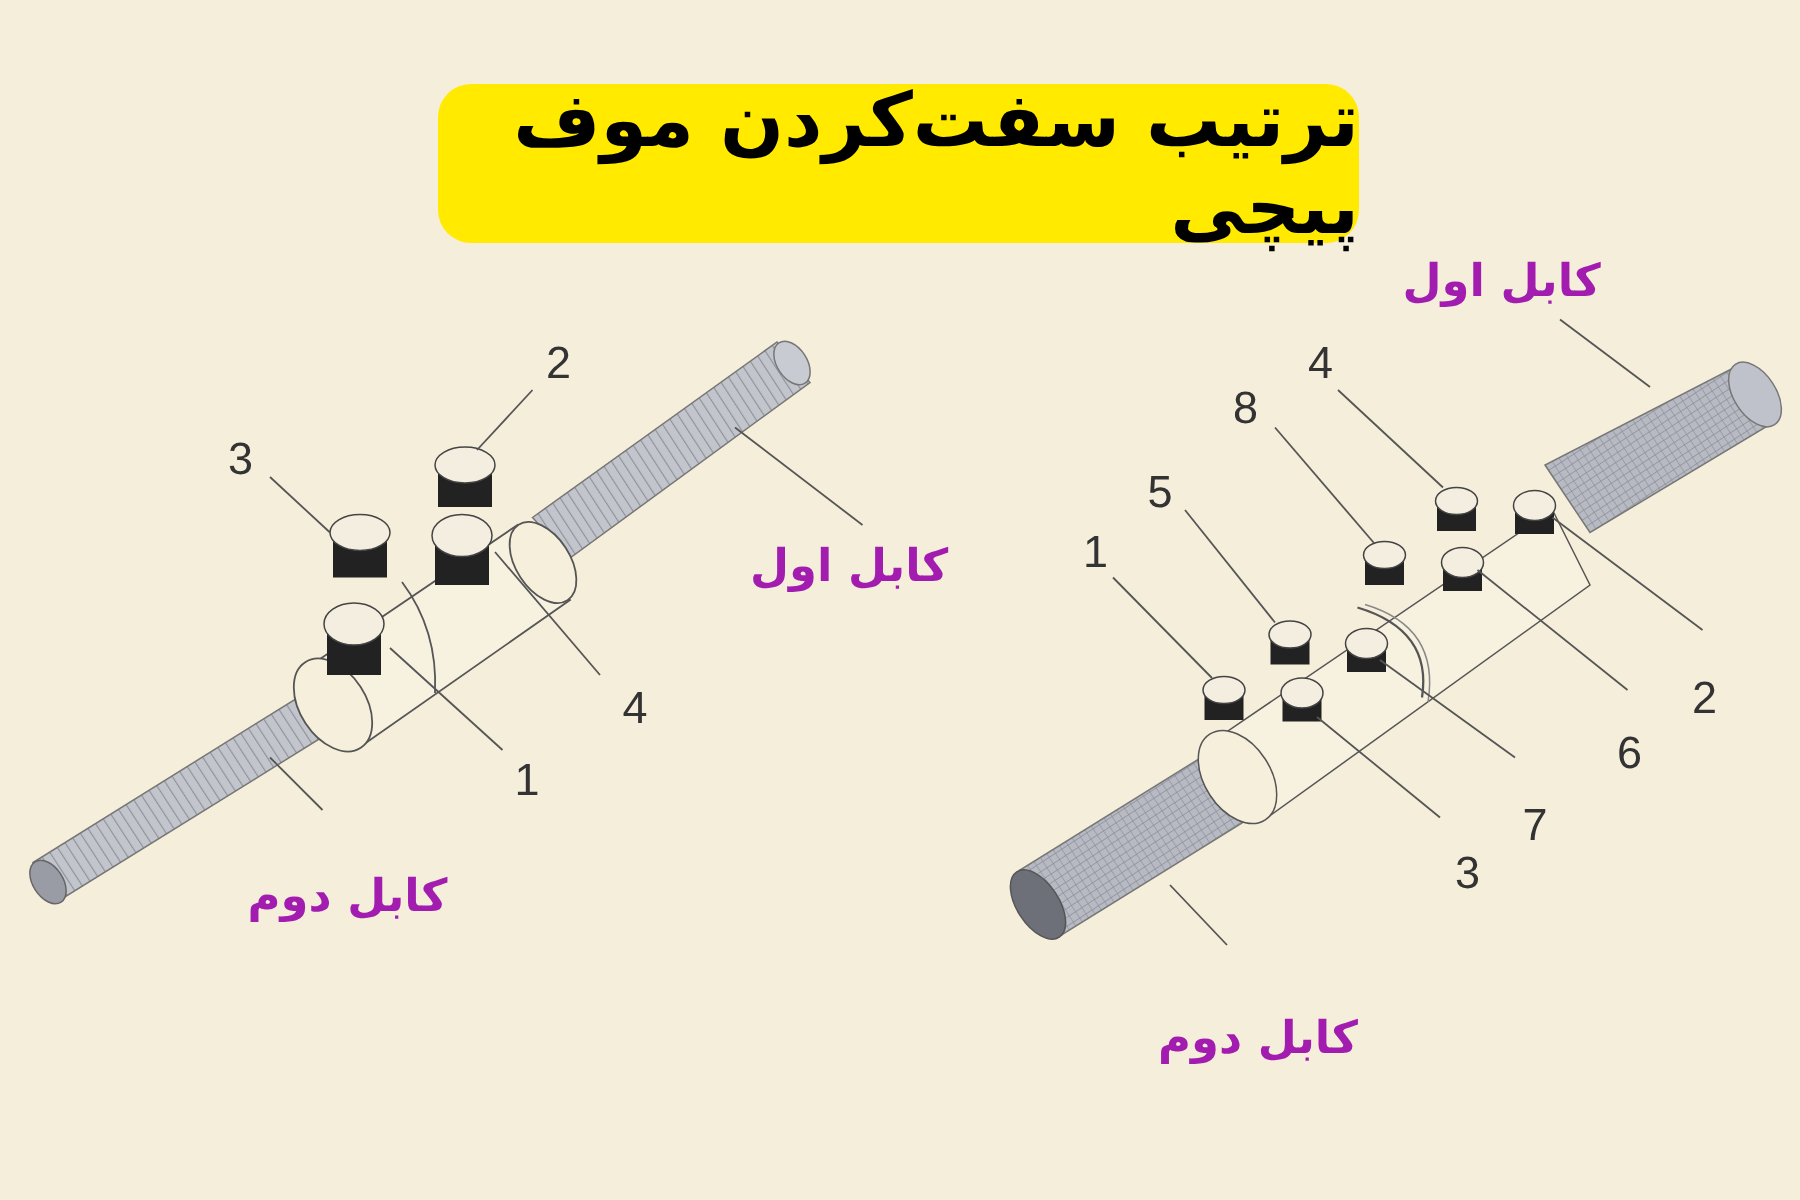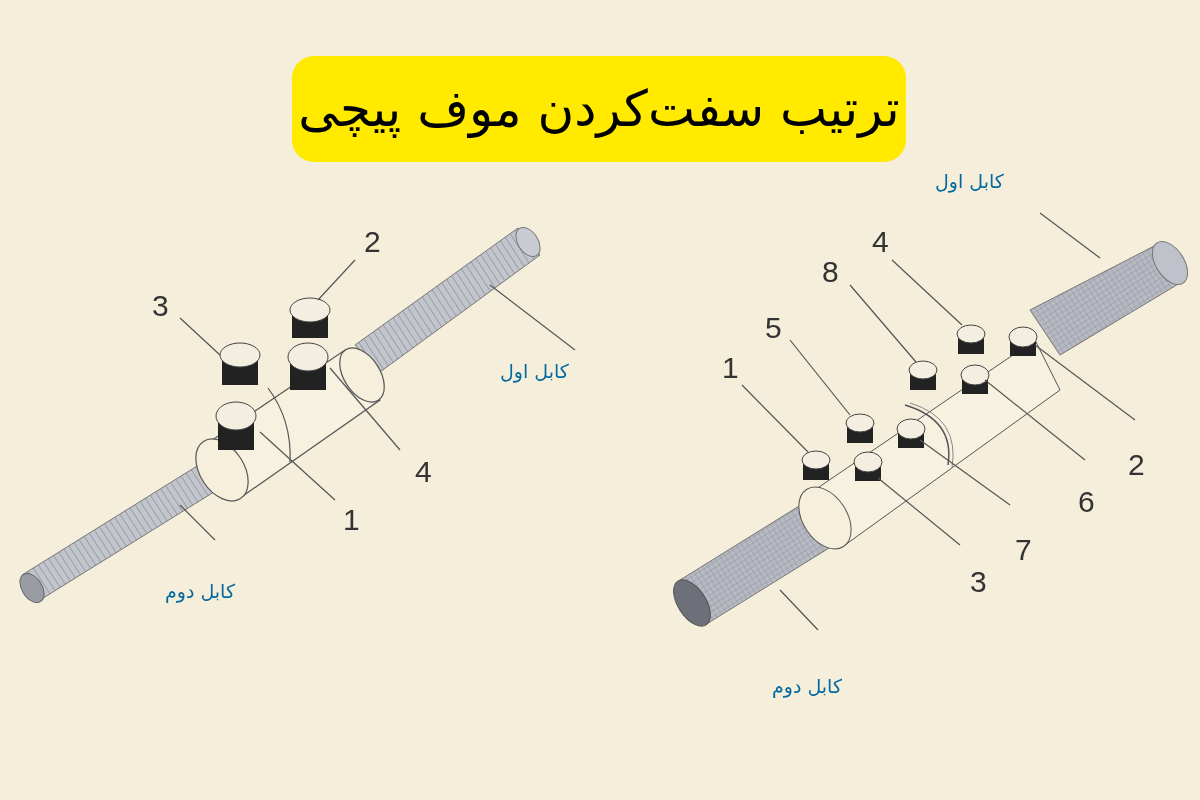--- a/index.html
+++ b/index.html
@@ -8,26 +8,26 @@
     background: #f5eedb;
     font-family: "DejaVu Sans", sans-serif;
     position: relative;
   }
   .title-box {
     position: absolute; left: 292px; top: 56px; width: 614px; height: 106px;
     background: #ffea00; border-radius: 22px;
     display: flex; align-items: center; justify-content: center;
   }
   .title-text {
-    font-family: "DejaVu Sans", sans-serif; font-weight: normal;
+    font-family: "DejaVu Sans", sans-serif; font-weight: bold;
     font-size: 50px; color: #000; direction: rtl; letter-spacing: -1px;
   }
   .label {
-    position: absolute; font-family: "DejaVu Sans", sans-serif; font-weight: normal;
-    font-size: 19px; color: #0369a1; direction: rtl; white-space: nowrap;
+    position: absolute; font-family: "DejaVu Sans", sans-serif; font-weight: bold;
+    font-size: 30px; color: #a21caf; direction: rtl; white-space: nowrap;
   }
   svg.diag { position: absolute; left: 0; top: 0; }
   .num { font-family: "Liberation Sans", sans-serif; font-size: 30px; fill: #333; }
 </style>
 </head>
 <body>
 
 <div class="title-box">
   <span class="title-text">ترتیب سفت‌کردن موف پیچی</span>
 </div>

